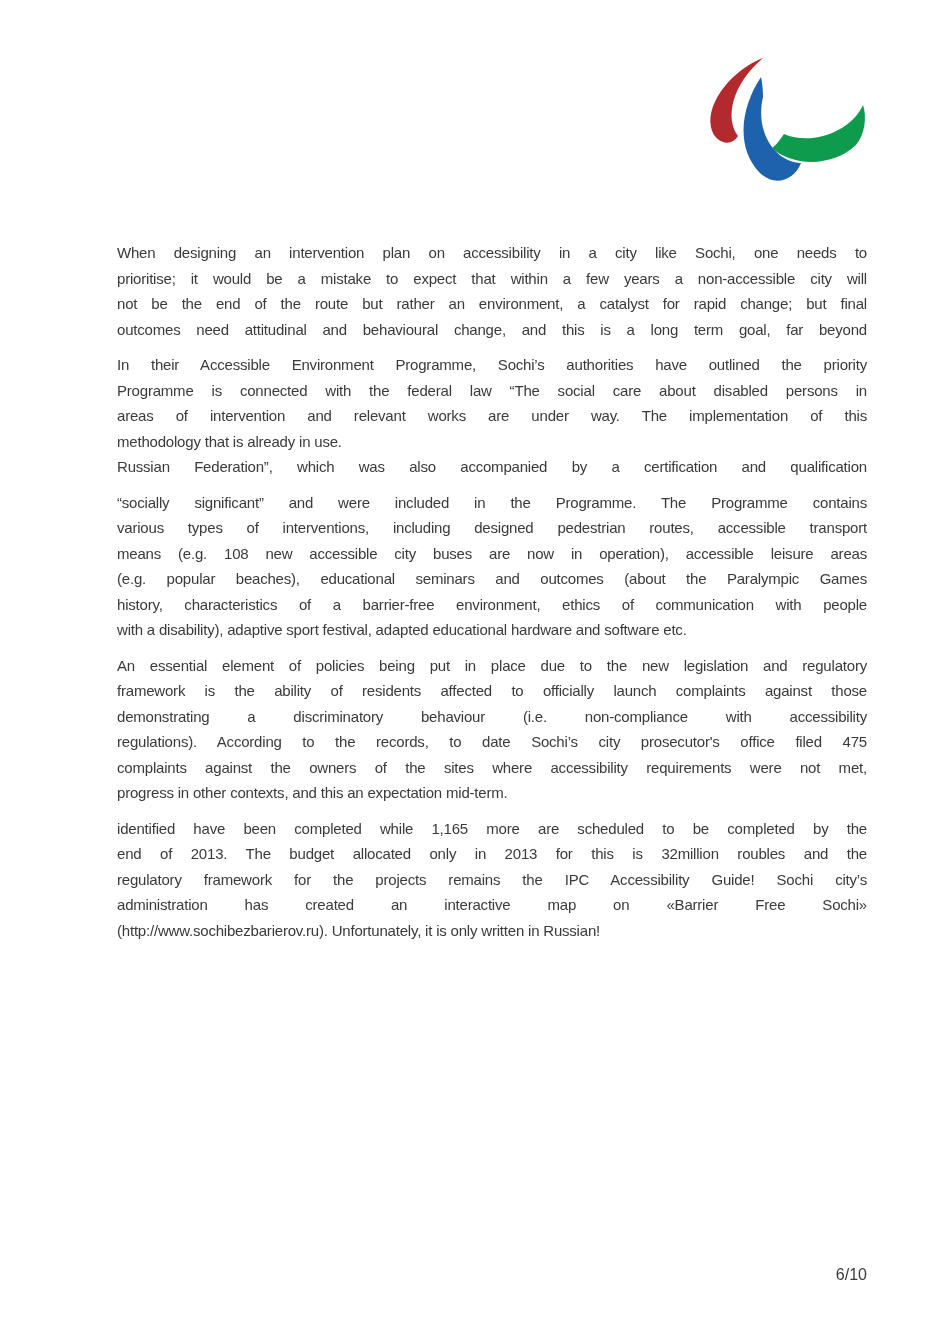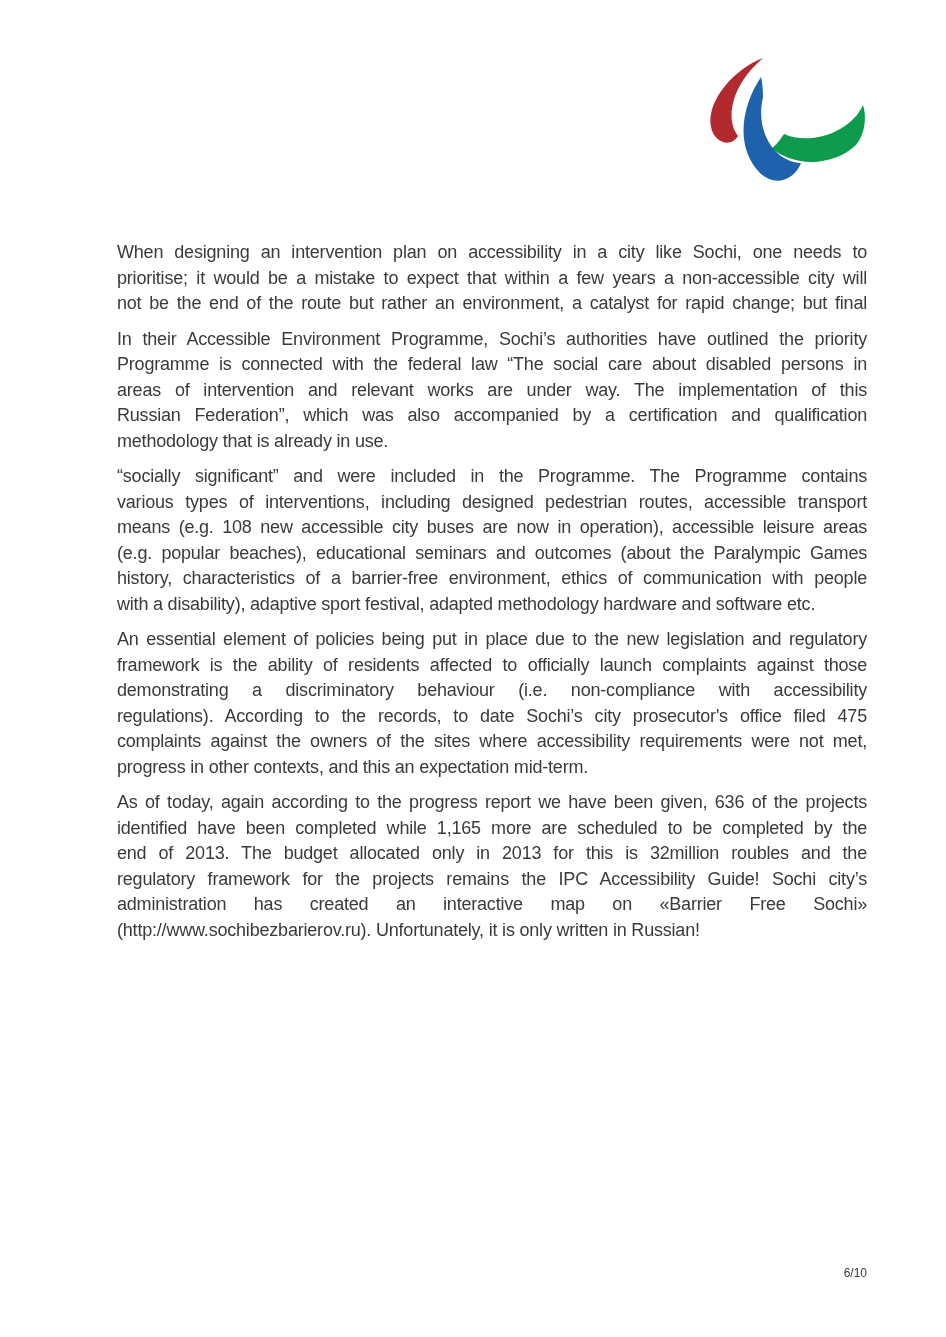--- a/index.html
+++ b/index.html
@@ -21,21 +21,21 @@
     top: 55px;
     width: 175px;
     height: 130px;
   }
   .logo svg { width: 100%; height: 100%; display: block; }
   .body-text {
     position: absolute;
     left: 117px;
     top: 240px;
     width: 750px;
-    font-size: 18px;
+    font-size: 15px;
     line-height: 25.5px;
     letter-spacing: -0.2px;
     color: #3a3a3a;
   }
   .para {
     margin: 0 0 10px 0;
   }
   .line {
     text-align: justify;
     text-align-last: justify;
@@ -43,21 +43,21 @@
   }
   .line.last {
     text-align-last: left;
   }
   .footer {
     position: absolute;
     left: 117px;
     top: 1266px;
     width: 750px;
     text-align: right;
-    font-size: 12px;
+    font-size: 16px;
     letter-spacing: 0;
     color: #3a3a3a;
   }
 </style>
 </head>
 <body>
 
 <div class="page">
 
   <div class="logo">
@@ -66,46 +66,46 @@
       <path d="M 61,22 C 41,52 35,92 60,118 C 74,132 94,126 101,108 C 74,107 55,76 63,42 C 63,33 62,26 61,22 Z" fill="#1e62ae"></path>
       <path d="M 72,93 C 91,111 132,113 156,90 C 165,80 167,61 163,50 C 151,77 111,91 84,79 C 80,85 76,90 72,93 Z" fill="#0f9b4e"></path>
     </svg>
   </div>
 
   <div class="body-text">
       <div class="para">
         <div class="line">When designing an intervention plan on accessibility in a city like Sochi, one needs to</div>
         <div class="line">prioritise; it would be a mistake to expect that within a few years a non-accessible city will</div>
         <div class="line">not be the end of the route but rather an environment, a catalyst for rapid change; but final</div>
+        <div class="line">outcomes need attitudinal and behavioural change, and this is a long term goal, far beyond</div>
       </div>
       <div class="para">
         <div class="line">In their Accessible Environment Programme, Sochi’s authorities have outlined the priority</div>
         <div class="line">Programme is connected with the federal law “The social care about disabled persons in</div>
         <div class="line">areas of intervention and relevant works are under way. The implementation of this</div>
+        <div class="line last">methodology that is already in use.</div>
         <div class="line">Russian Federation”, which was also accompanied by a certification and qualification</div>
-        <div class="line last">methodology that is already in use.</div>
       </div>
       <div class="para">
         <div class="line">“socially significant” and were included in the Programme. The Programme contains</div>
         <div class="line">various types of interventions, including designed pedestrian routes, accessible transport</div>
         <div class="line">means (e.g. 108 new accessible city buses are now in operation), accessible leisure areas</div>
         <div class="line">(e.g. popular beaches), educational seminars and outcomes (about the Paralympic Games</div>
         <div class="line">history, characteristics of a barrier-free environment, ethics of communication with people</div>
-        <div class="line last">with a disability), adaptive sport festival, adapted methodology hardware and software etc.</div>
+        <div class="line last">with a disability), adaptive sport festival, adapted educational hardware and software etc.</div>
       </div>
       <div class="para">
         <div class="line">An essential element of policies being put in place due to the new legislation and regulatory</div>
         <div class="line">framework is the ability of residents affected to officially launch complaints against those</div>
         <div class="line">demonstrating a discriminatory behaviour (i.e. non-compliance with accessibility</div>
         <div class="line">regulations). According to the records, to date Sochi’s city prosecutor's office filed 475</div>
         <div class="line">complaints against the owners of the sites where accessibility requirements were not met,</div>
         <div class="line last">progress in other contexts, and this an expectation mid-term.</div>
       </div>
       <div class="para">
-        <div class="line">As of today, again according to the progress report we have been given, 636 of the projects</div>
         <div class="line">identified have been completed while 1,165 more are scheduled to be completed by the</div>
         <div class="line">end of 2013. The budget allocated only in 2013 for this is 32million roubles and the</div>
         <div class="line">regulatory framework for the projects remains the IPC Accessibility Guide! Sochi city’s</div>
         <div class="line">administration has created an interactive map on «Barrier Free Sochi»</div>
         <div class="line last">(http://www.sochibezbarierov.ru). Unfortunately, it is only written in Russian!</div>
       </div>
     </div>
 
   <div class="footer">
     <span>6/10</span>

